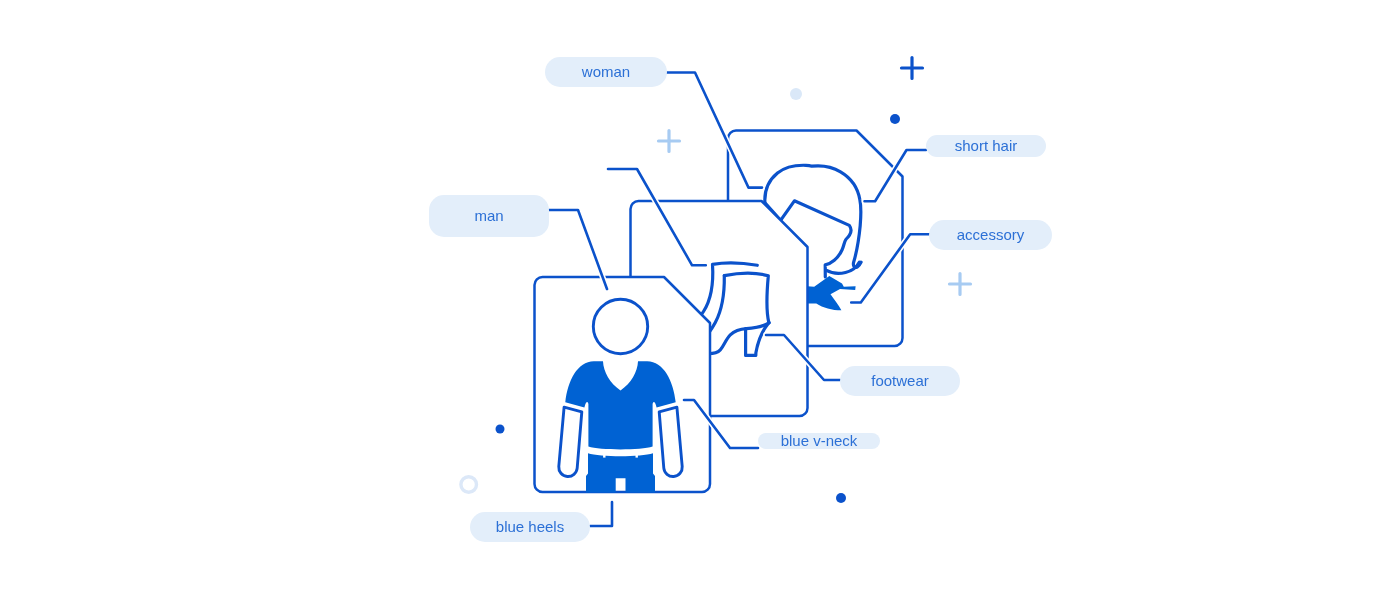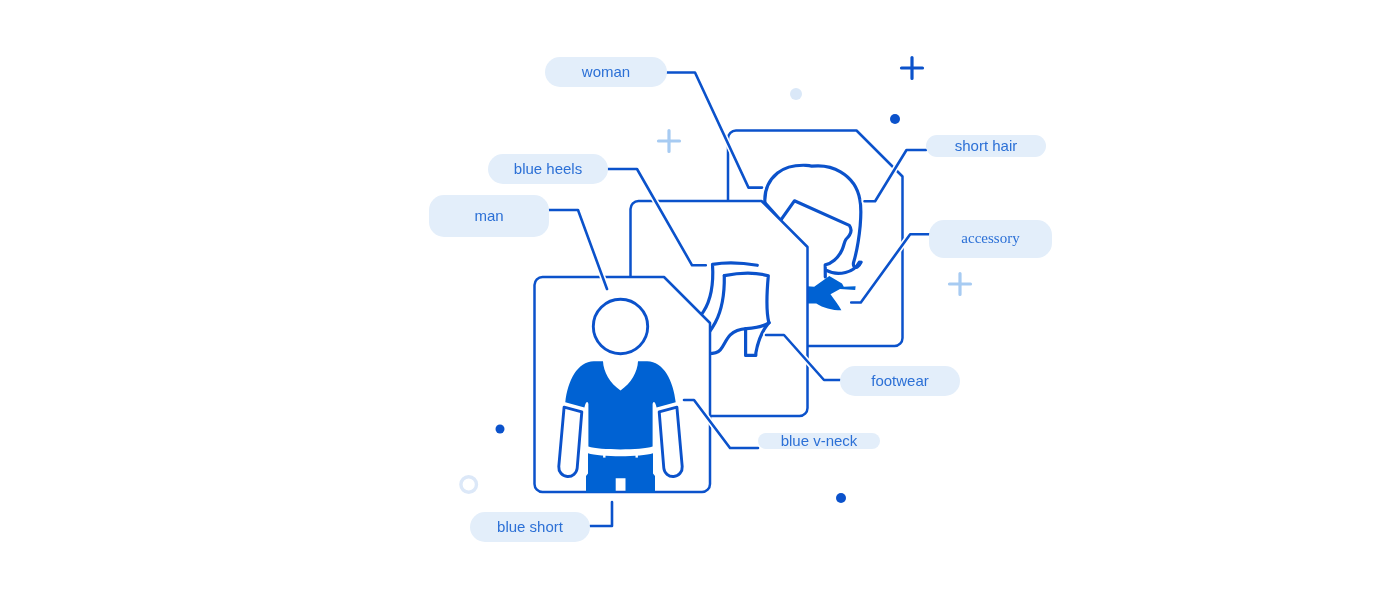--- a/index.html
+++ b/index.html
@@ -134,34 +134,31 @@
       <circle fill="#0B52CB" cx="500" cy="429" r="4.5"></circle>
       <circle fill="#0B52CB" cx="841" cy="498" r="5"></circle>
       <circle fill="none" stroke="#DCE8F8" stroke-width="3.4" cx="468.7" cy="484.5" r="7.8"></circle>
     </g>
 
   </svg>
 
   <div class="tag" style="left: 545px; top: 57px; width: 122px; height: 30px;">
       <span>woman</span>
     </div>
-  <div class="tag" style="left: 488px; top: 154px; width: 120px; height: 30px;">
-      <span>blue heels</span>
-    </div>
   <div class="tag" style="left: 429px; top: 195px; width: 120px; height: 42px;">
       <span>man</span>
     </div>
   <div class="tag" style="left: 926px; top: 135px; width: 120px; height: 22px;">
       <span>short hair</span>
     </div>
-  <div class="tag" style="left: 929px; top: 220px; width: 123px; height: 38px; font-family: Liberation Serif, serif;">
+  <div class="tag" style="left: 929px; top: 220px; width: 123px; height: 30px;">
       <span>accessory</span>
     </div>
   <div class="tag" style="left: 840px; top: 366px; width: 120px; height: 30px;">
       <span>footwear</span>
     </div>
   <div class="tag" style="left: 758px; top: 433px; width: 122px; height: 16px;">
       <span>blue v-neck</span>
     </div>
   <div class="tag" style="left: 470px; top: 512px; width: 120px; height: 30px;">
-      <span>blue short</span>
+      <span>blue heels</span>
     </div>
 </div>
 
 </body></html>

